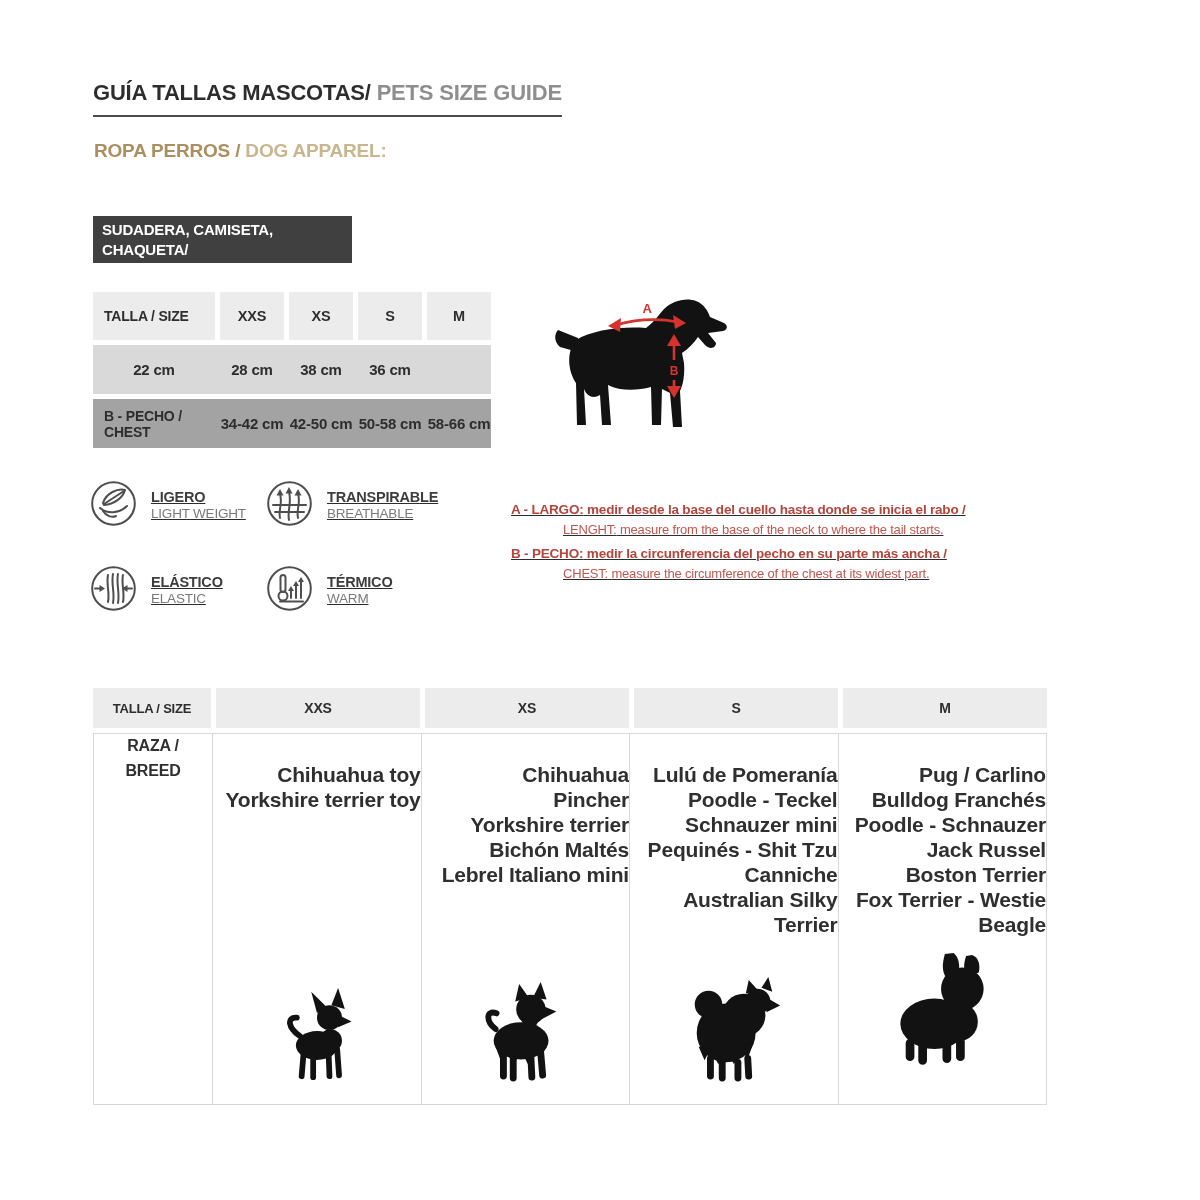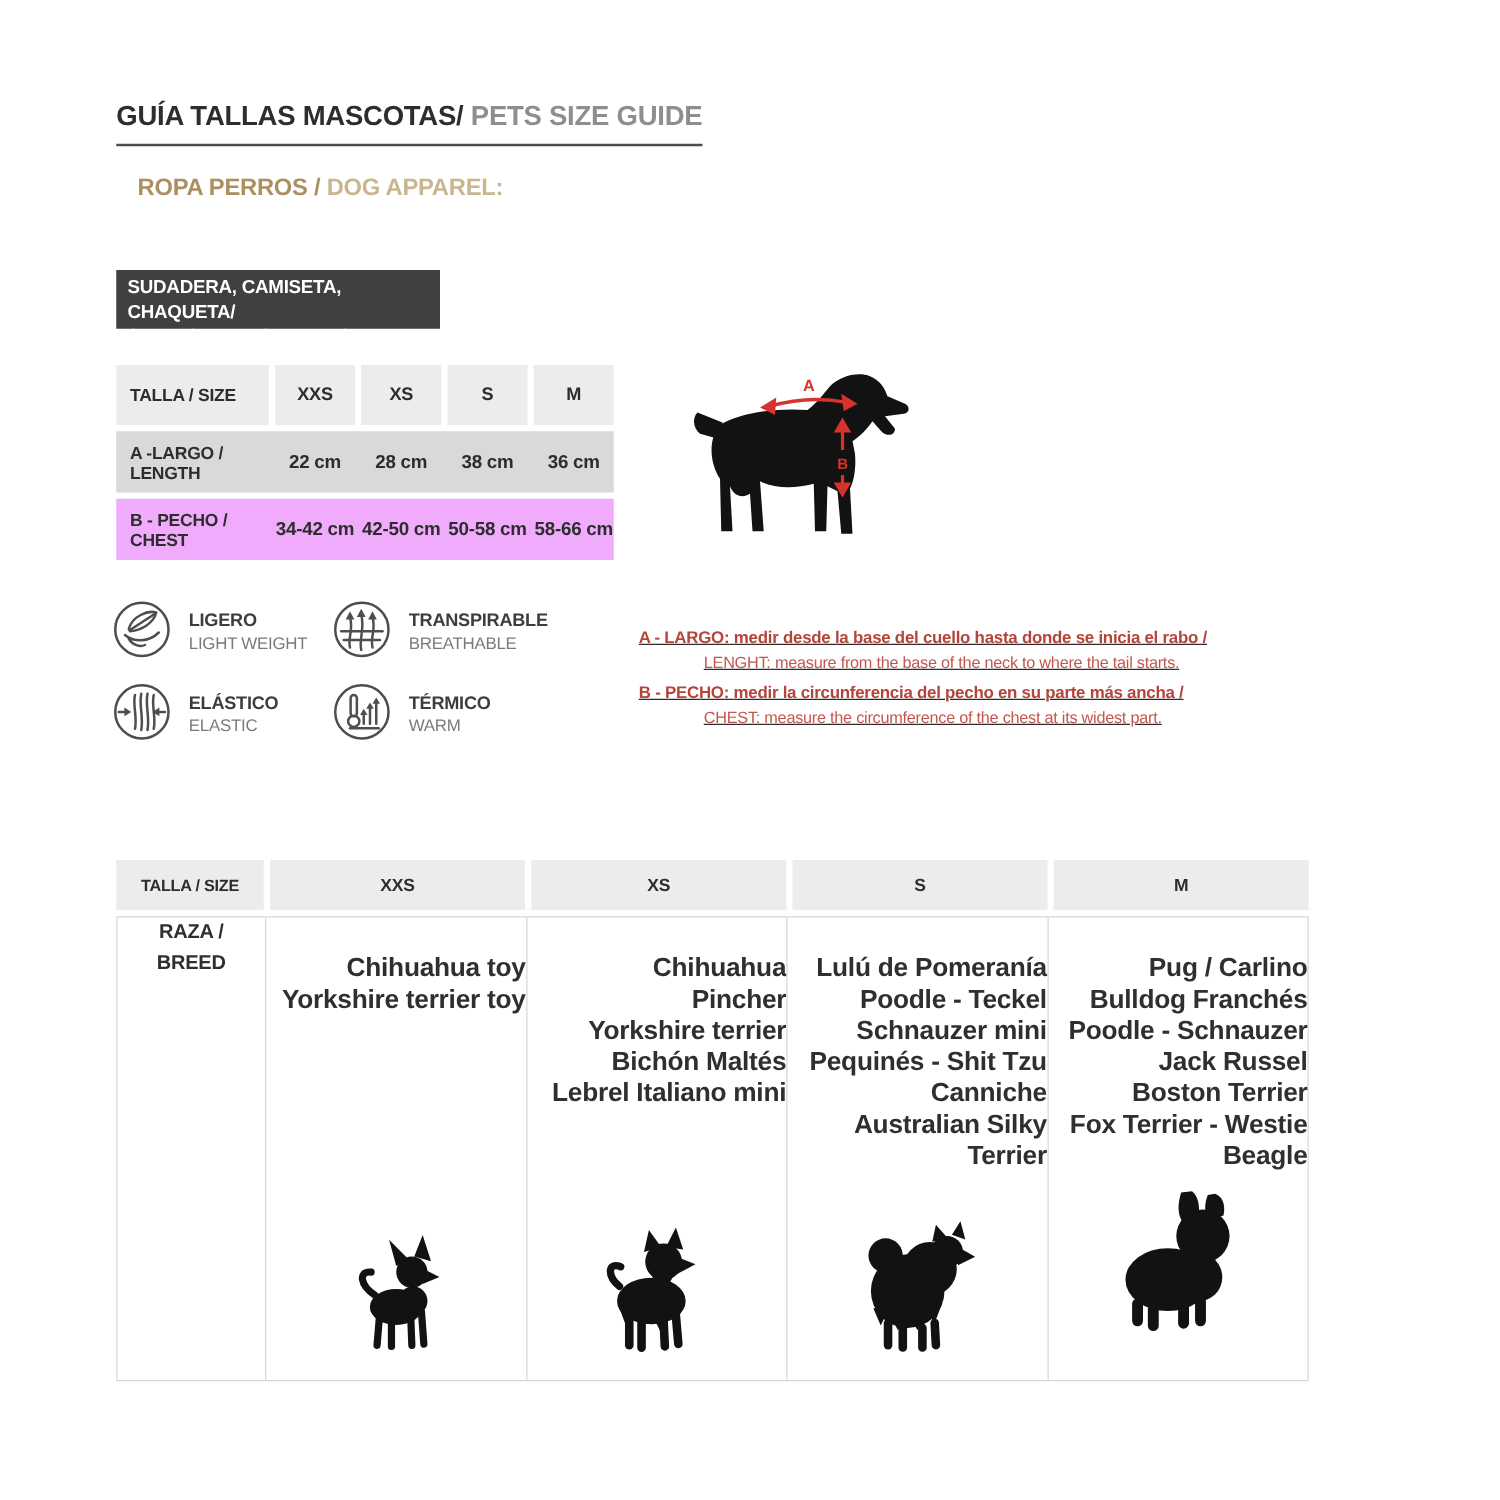--- a/index.html
+++ b/index.html
@@ -4,47 +4,47 @@
 <style>
   html,body{margin:0;padding:0;background:#fff;}
   body{font-family:"Liberation Sans", sans-serif; color:#2d2d2d;}
   .canvas{position:relative;width:1200px;height:1200px;background:#fff;overflow:hidden;letter-spacing:-0.2px;}
 
   
   .title{position:absolute;left:93px;top:80px;font-size:22px;font-weight:bold;
          padding-bottom:9px;border-bottom:2px solid #4c4c4c;white-space:nowrap;}
   .title .es{color:#2d2d2d;}
   .title .en{color:#8e8e8e;}
-  .subtitle{position:absolute;left:110px;top:140px;font-size:19px;font-weight:bold;white-space:nowrap;}
+  .subtitle{position:absolute;left:94px;top:140px;font-size:19px;font-weight:bold;white-space:nowrap;}
   .subtitle .es{color:#ab8f5f;}
   .subtitle .en{color:#c9b68e;}
 
   
   .banner{position:absolute;left:93px;top:216px;width:259px;height:47px;background:#404040;
           box-sizing:border-box;padding:4px 9px;color:#fff;line-height:1.3;}
   .banner .l1{font-size:15px;font-weight:bold;}
   .banner .l2{font-size:14px;font-weight:normal;color:rgba(255,255,255,0.82);}
 
   
   .size-table{position:absolute;left:93px;top:292px;width:398px;font-weight:bold;}
   .st-grid{display:grid;grid-template-columns:122px 1fr 1fr 1fr 1fr;column-gap:5px;}
   .st-head{height:48px;}
   .st-head .cell{background:#ececec;display:flex;align-items:center;justify-content:center;font-size:14.5px;}
   .st-head .cell.lbl{justify-content:flex-start;padding-left:11px;font-size:14px;}
   .st-row{margin-top:5px;height:49px;}
   .st-row .cell{display:flex;align-items:center;justify-content:center;font-size:15px;}
   .st-row .cell.lbl{justify-content:flex-start;padding-left:11px;font-size:14px;}
   .st-row.gray{background:#d9d9d9;}
-  .st-row.white{background:#f0abfc;}
+  .st-row.white{background:#a3a3a3;}
 
   
   .diagram{position:absolute;left:552px;top:296px;}
 
   
-  .features{position:absolute;left:90px;top:480px;display:grid;grid-template-columns:176px 176px;row-gap:14px;}
+  .features{position:absolute;left:90px;top:480px;display:grid;grid-template-columns:176px 176px;row-gap:34px;text-decoration:underline;}
   .feature{display:flex;align-items:center;}
   .feature .ficon{flex:0 0 47px;}
   .feature .ftext{margin-left:14px;line-height:1.18;}
   .feature .fes{font-size:14.5px;font-weight:bold;color:#3d3d3d;}
   .feature .fen{font-size:13.5px;color:#7a7a7a;}
 
   
   .notes{position:absolute;left:511px;top:500px;line-height:20px;white-space:nowrap;text-decoration:underline;}
   .note-es{font-size:13.5px;font-weight:bold;color:#b5443b;}
   .note-en{font-size:13px;color:#c2574e;padding-left:52px;}
@@ -86,21 +86,20 @@
 
   <div class="size-table">
     <div class="st-grid st-head">
       <div class="cell lbl">TALLA / SIZE</div>
       <div class="cell">XXS</div>
       <div class="cell">XS</div>
       <div class="cell">S</div>
       <div class="cell">M</div>
     </div>
     <div class="st-grid st-row gray">
-      <div class="cell lbl">A -LARGO / LENGTH</div>
       <div class="cell">22 cm</div>
       <div class="cell">28 cm</div>
       <div class="cell">38 cm</div>
       <div class="cell">36 cm</div>
     </div>
     <div class="st-grid st-row white">
       <div class="cell lbl">B - PECHO / CHEST</div>
       <div class="cell">34-42 cm</div>
       <div class="cell">42-50 cm</div>
       <div class="cell">50-58 cm</div>

